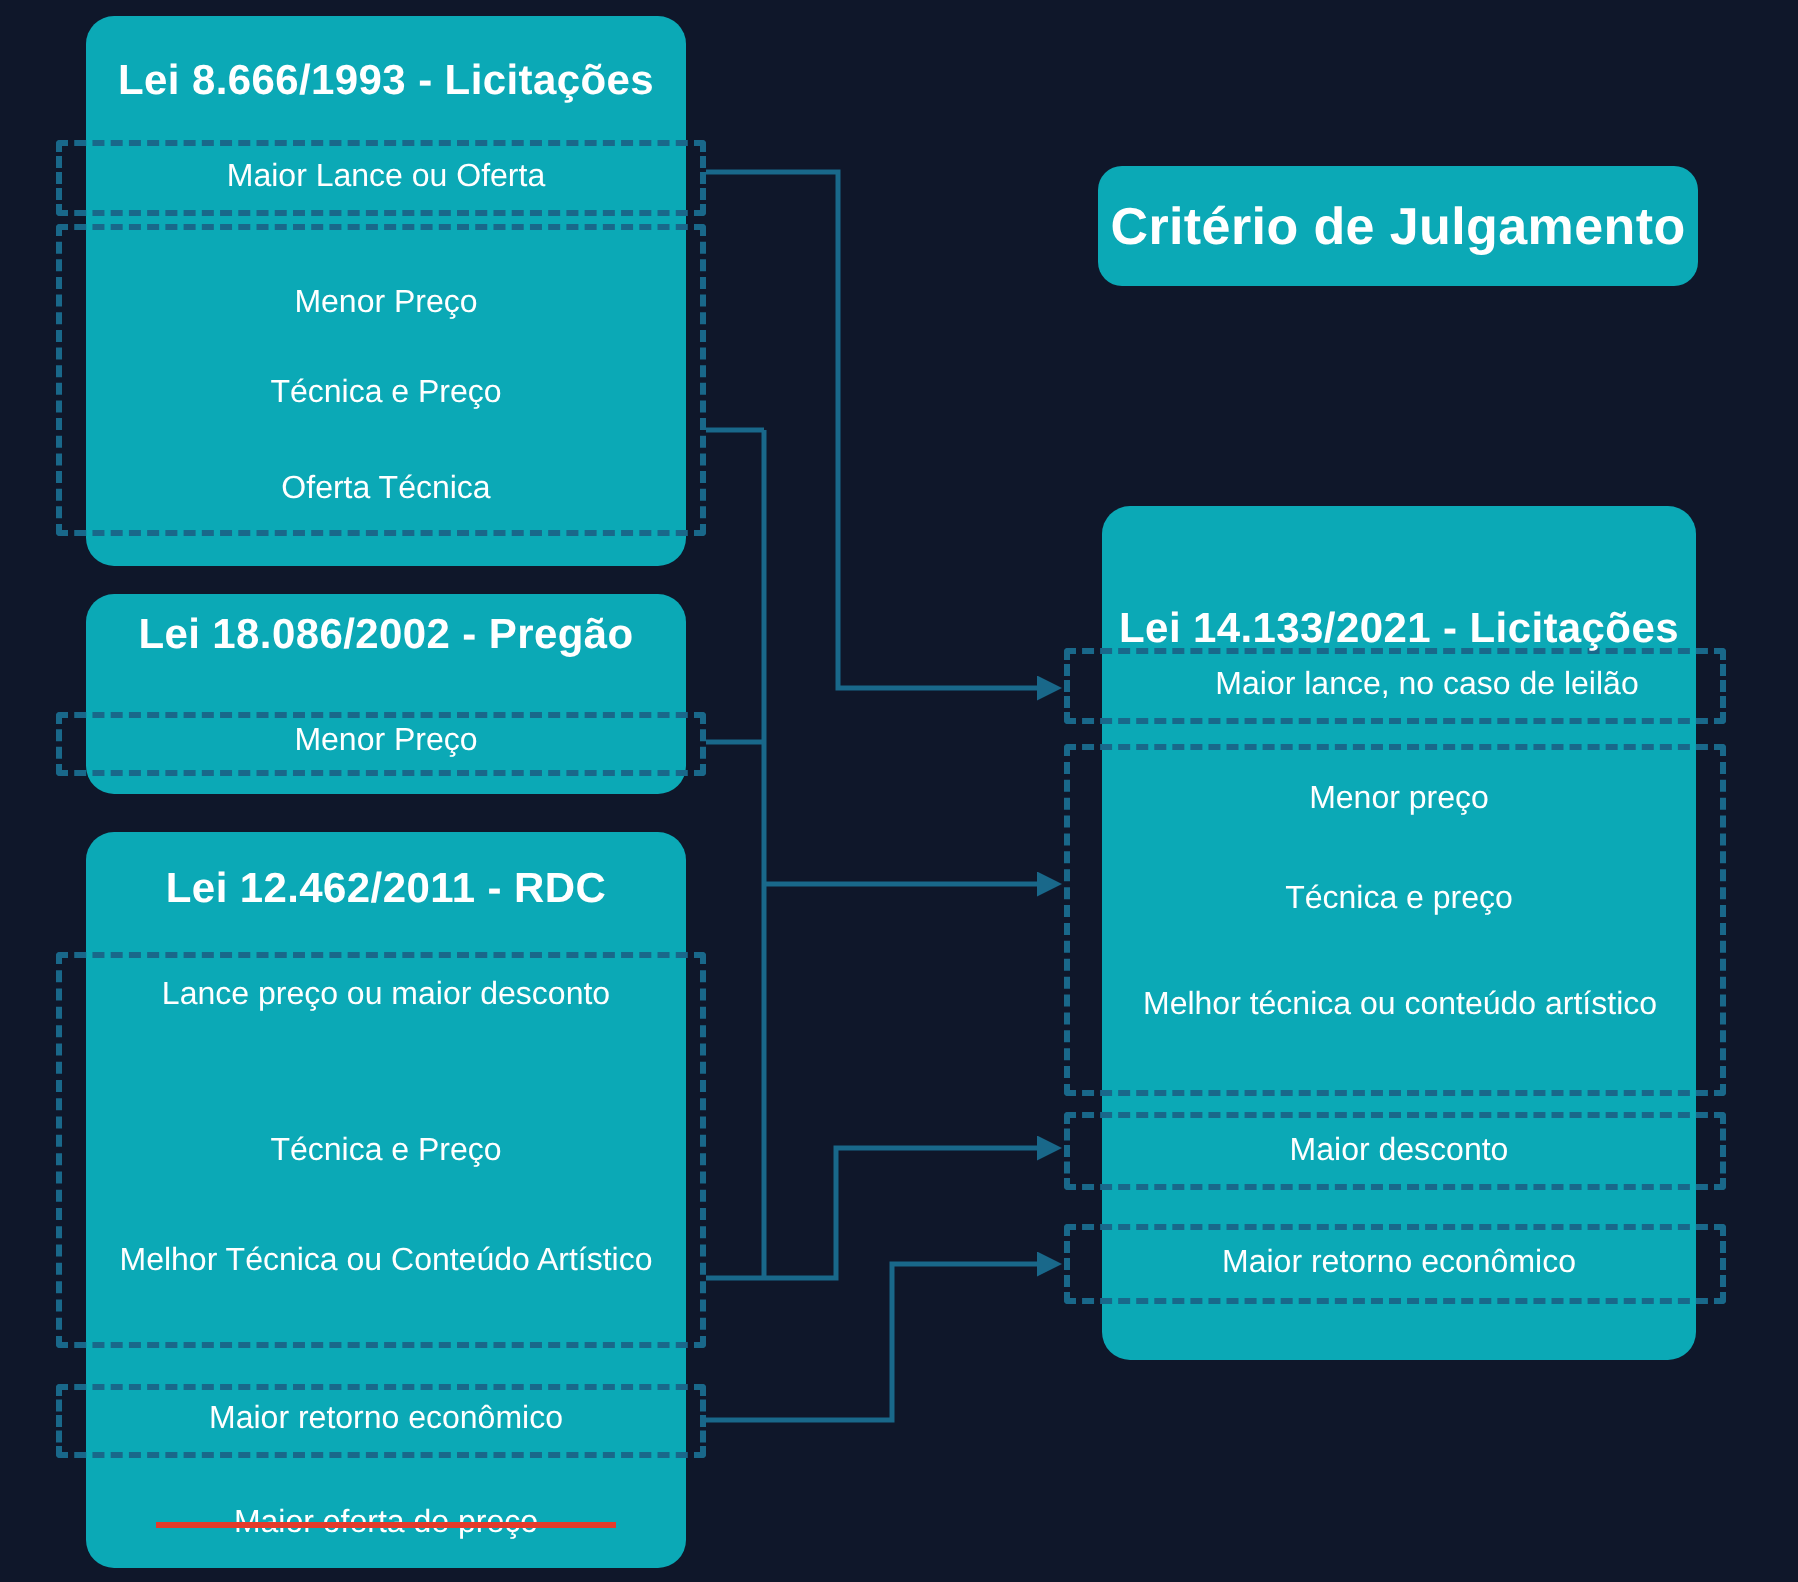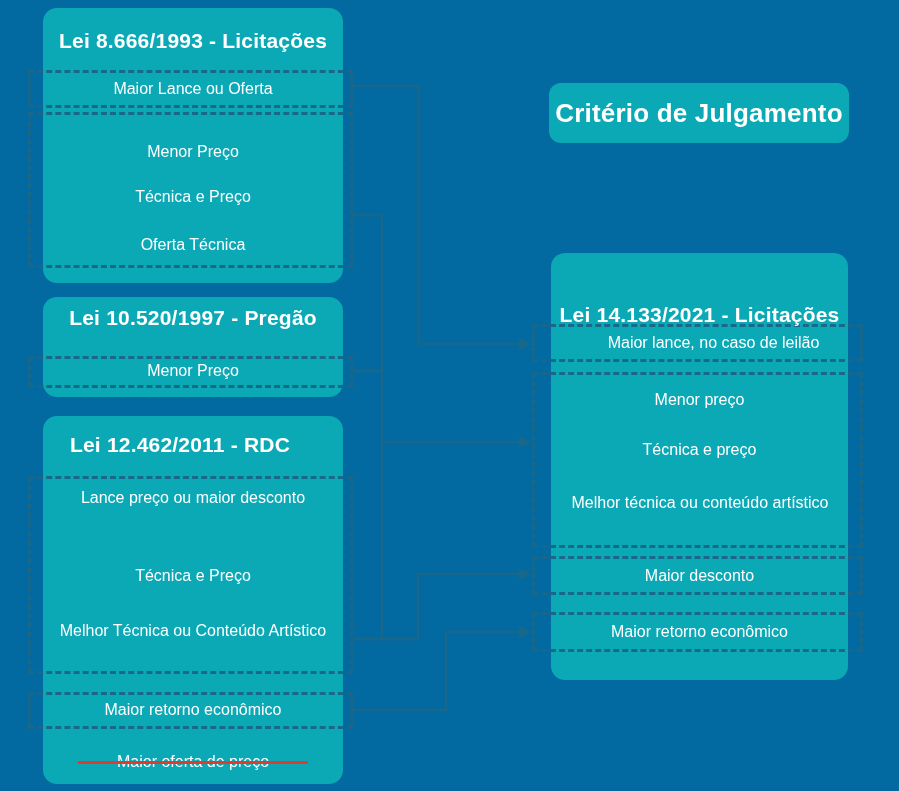--- a/index.html
+++ b/index.html
@@ -1,18 +1,18 @@
 <!DOCTYPE html>
 <html><head>
 <meta charset="utf-8">
 <style>
   * { margin:0; padding:0; box-sizing:border-box; }
   html,body { background:#ffffff; }
   body { font-family:"Liberation Sans", sans-serif; }
-  .canvas { position:relative; width:899px; height:791px; background:#0369a1; overflow:hidden; }
+  .canvas { position:relative; width:899px; height:791px; background:#0f172a; overflow:hidden; }
 
   .tealbox { position:absolute; background:#0ba9b6; border-radius:14px; }
 
   .txt { position:absolute; color:#ffffff; text-align:center; font-size:16px; line-height:26px; }
   .title { font-weight:bold; font-size:21px; letter-spacing:.2px; }
 
   .dashed { position:absolute; border:3px dashed #19688a; border-radius:2px; }
 
   .connectors { position:absolute; left:0; top:0; }
 
@@ -60,24 +60,24 @@
   <div class="dashed" style="left:532px; top:372px; width:331px; height:176px;"></div>
   <div class="dashed" style="left:532px; top:556px; width:331px; height:39px;"></div>
   <div class="dashed" style="left:532px; top:612px; width:331px; height:40px;"></div>
 
   <div class="txt title" style="left:43px; top:28px; width:300px;">Lei 8.666/1993 - Licitações</div>
   <div class="txt" style="left:43px; top:76px; width:300px;">Maior Lance ou Oferta</div>
   <div class="txt" style="left:43px; top:139px; width:300px;">Menor Preço</div>
   <div class="txt" style="left:43px; top:184px; width:300px;">Técnica e Preço</div>
   <div class="txt" style="left:43px; top:232px; width:300px;">Oferta Técnica</div>
 
-  <div class="txt title" style="left:43px; top:305px; width:300px;">Lei 10.520/1997 - Pregão</div>
+  <div class="txt title" style="left:43px; top:305px; width:300px;">Lei 18.086/2002 - Pregão</div>
   <div class="txt" style="left:43px; top:358px; width:300px;">Menor Preço</div>
 
-  <div class="txt title" style="left:30px; top:432px; width:300px;">Lei 12.462/2011 - RDC</div>
+  <div class="txt title" style="left:43px; top:432px; width:300px;">Lei 12.462/2011 - RDC</div>
   <div class="txt" style="left:68px; top:485px; width:250px;">Lance preço ou maior desconto</div>
   <div class="txt" style="left:43px; top:563px; width:300px;">Técnica e Preço</div>
   <div class="txt" style="left:48px; top:618px; width:290px;">Melhor Técnica ou Conteúdo Artístico</div>
   <div class="txt" style="left:43px; top:697px; width:300px;">Maior retorno econômico</div>
   <div class="txt" style="left:43px; top:749px; width:300px;">Maior oferta de preço</div>
   <div class="strike-line"></div>
 
   <div class="criterio">Critério de Julgamento</div>
 
   <div class="txt title" style="left:551px; top:282px; width:297px;margin-top:20px;">Lei 14.133/2021 - Licitações</div>

